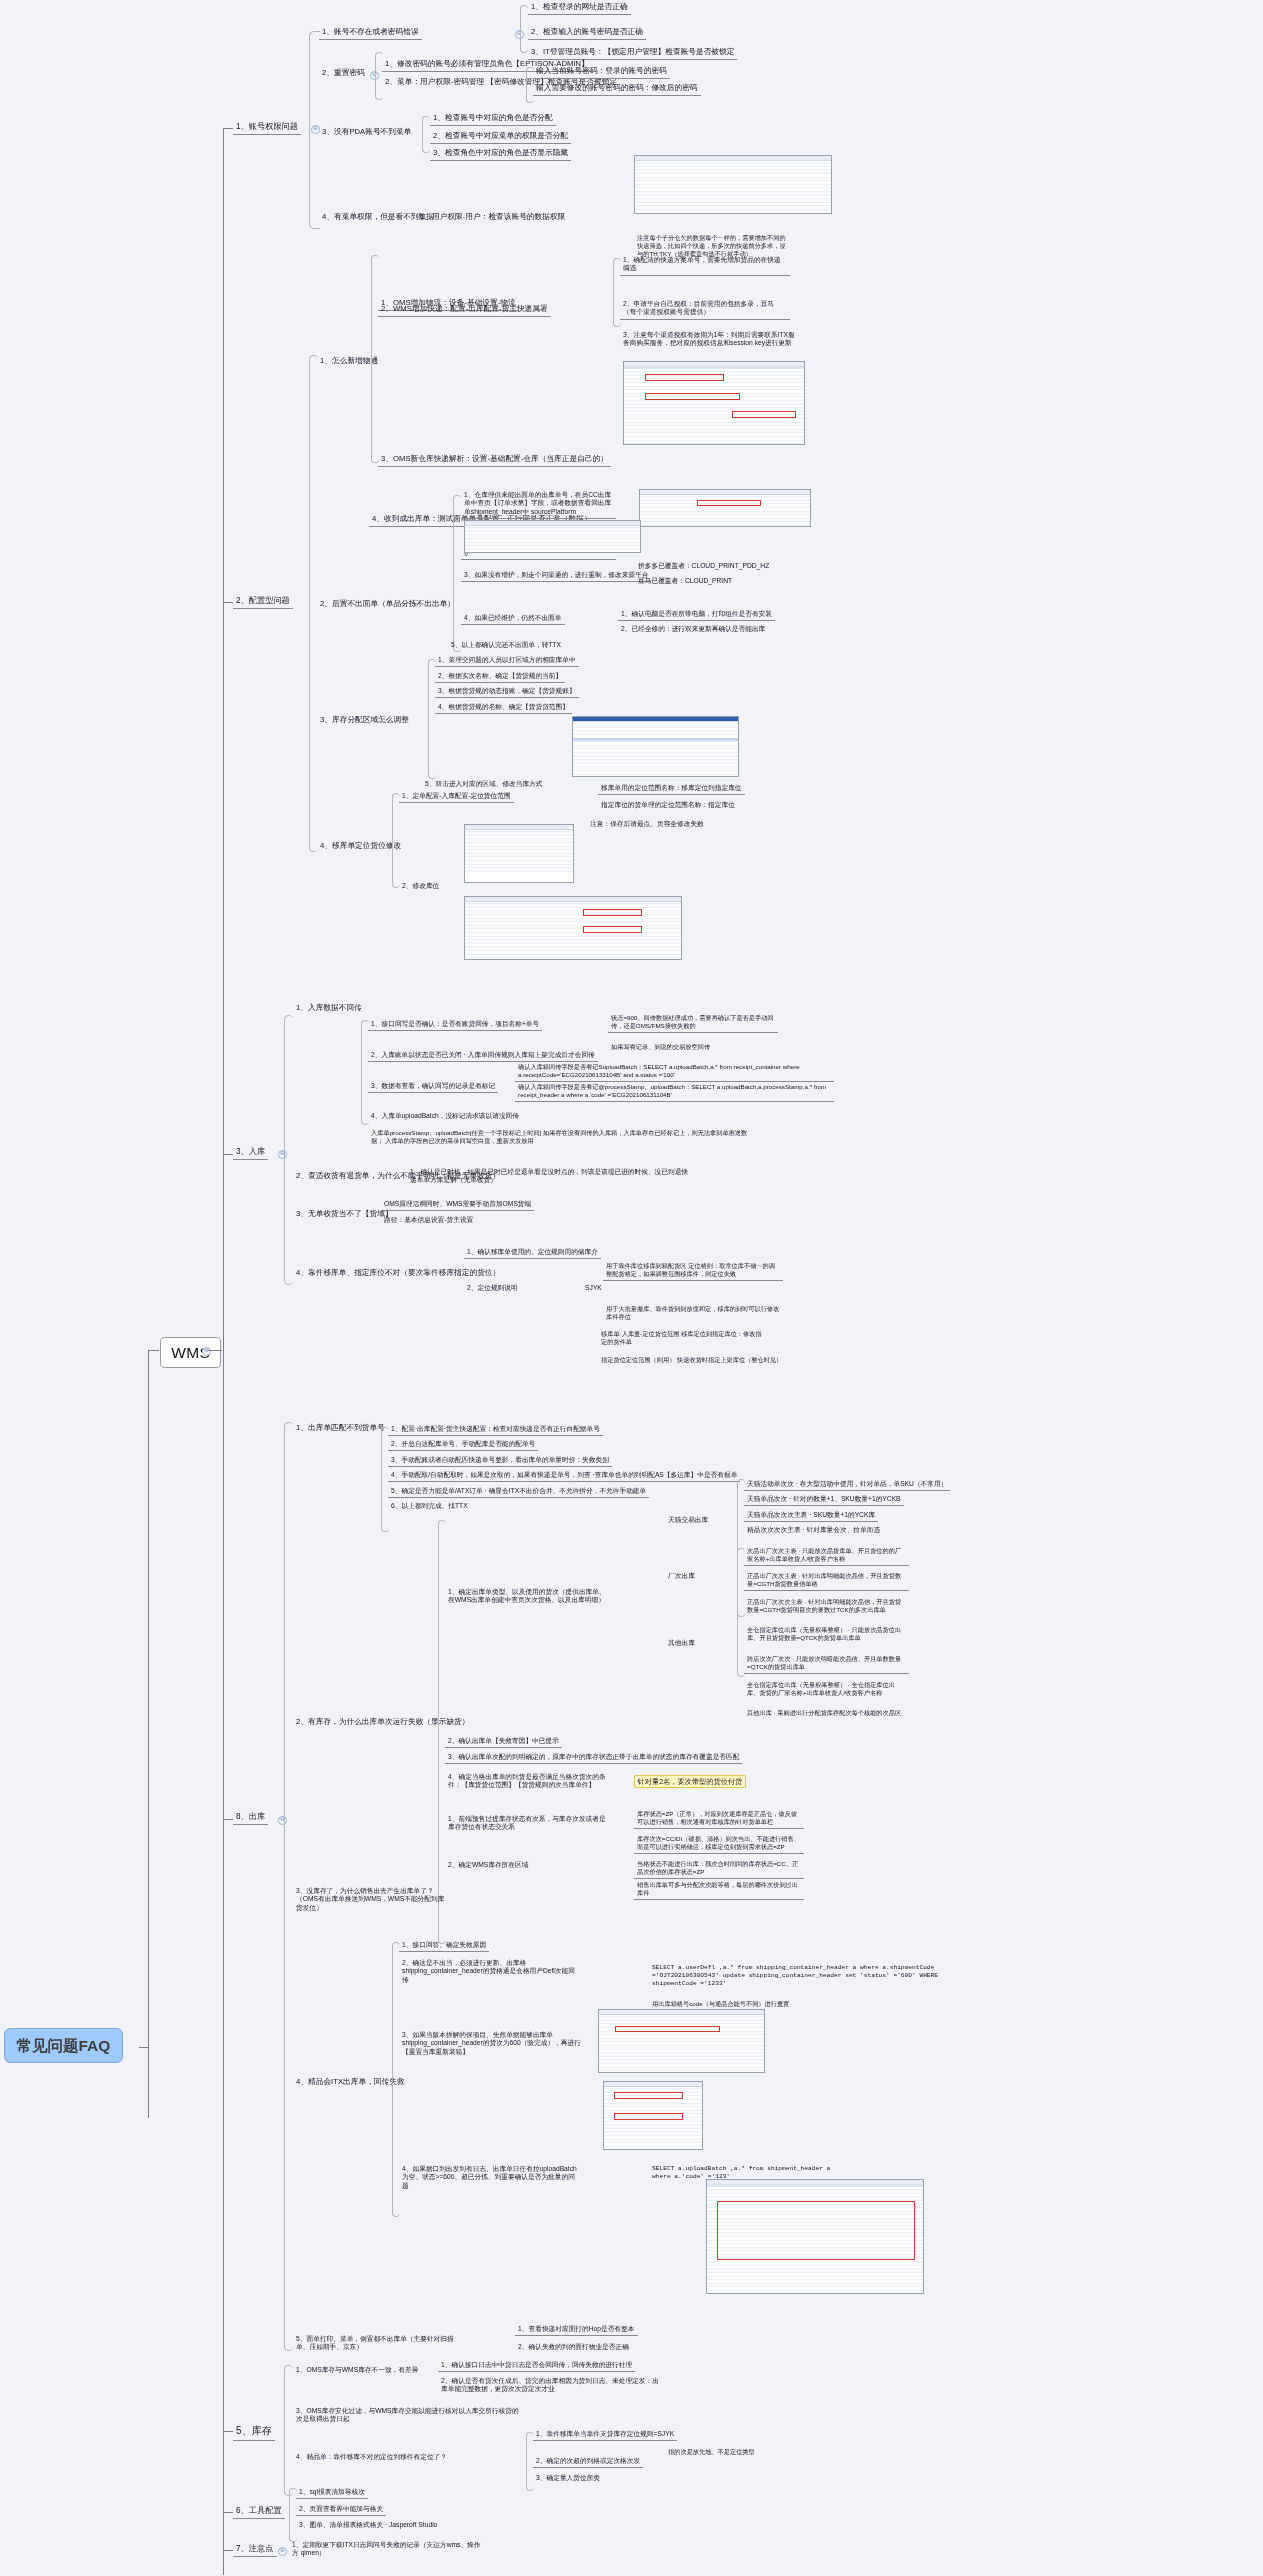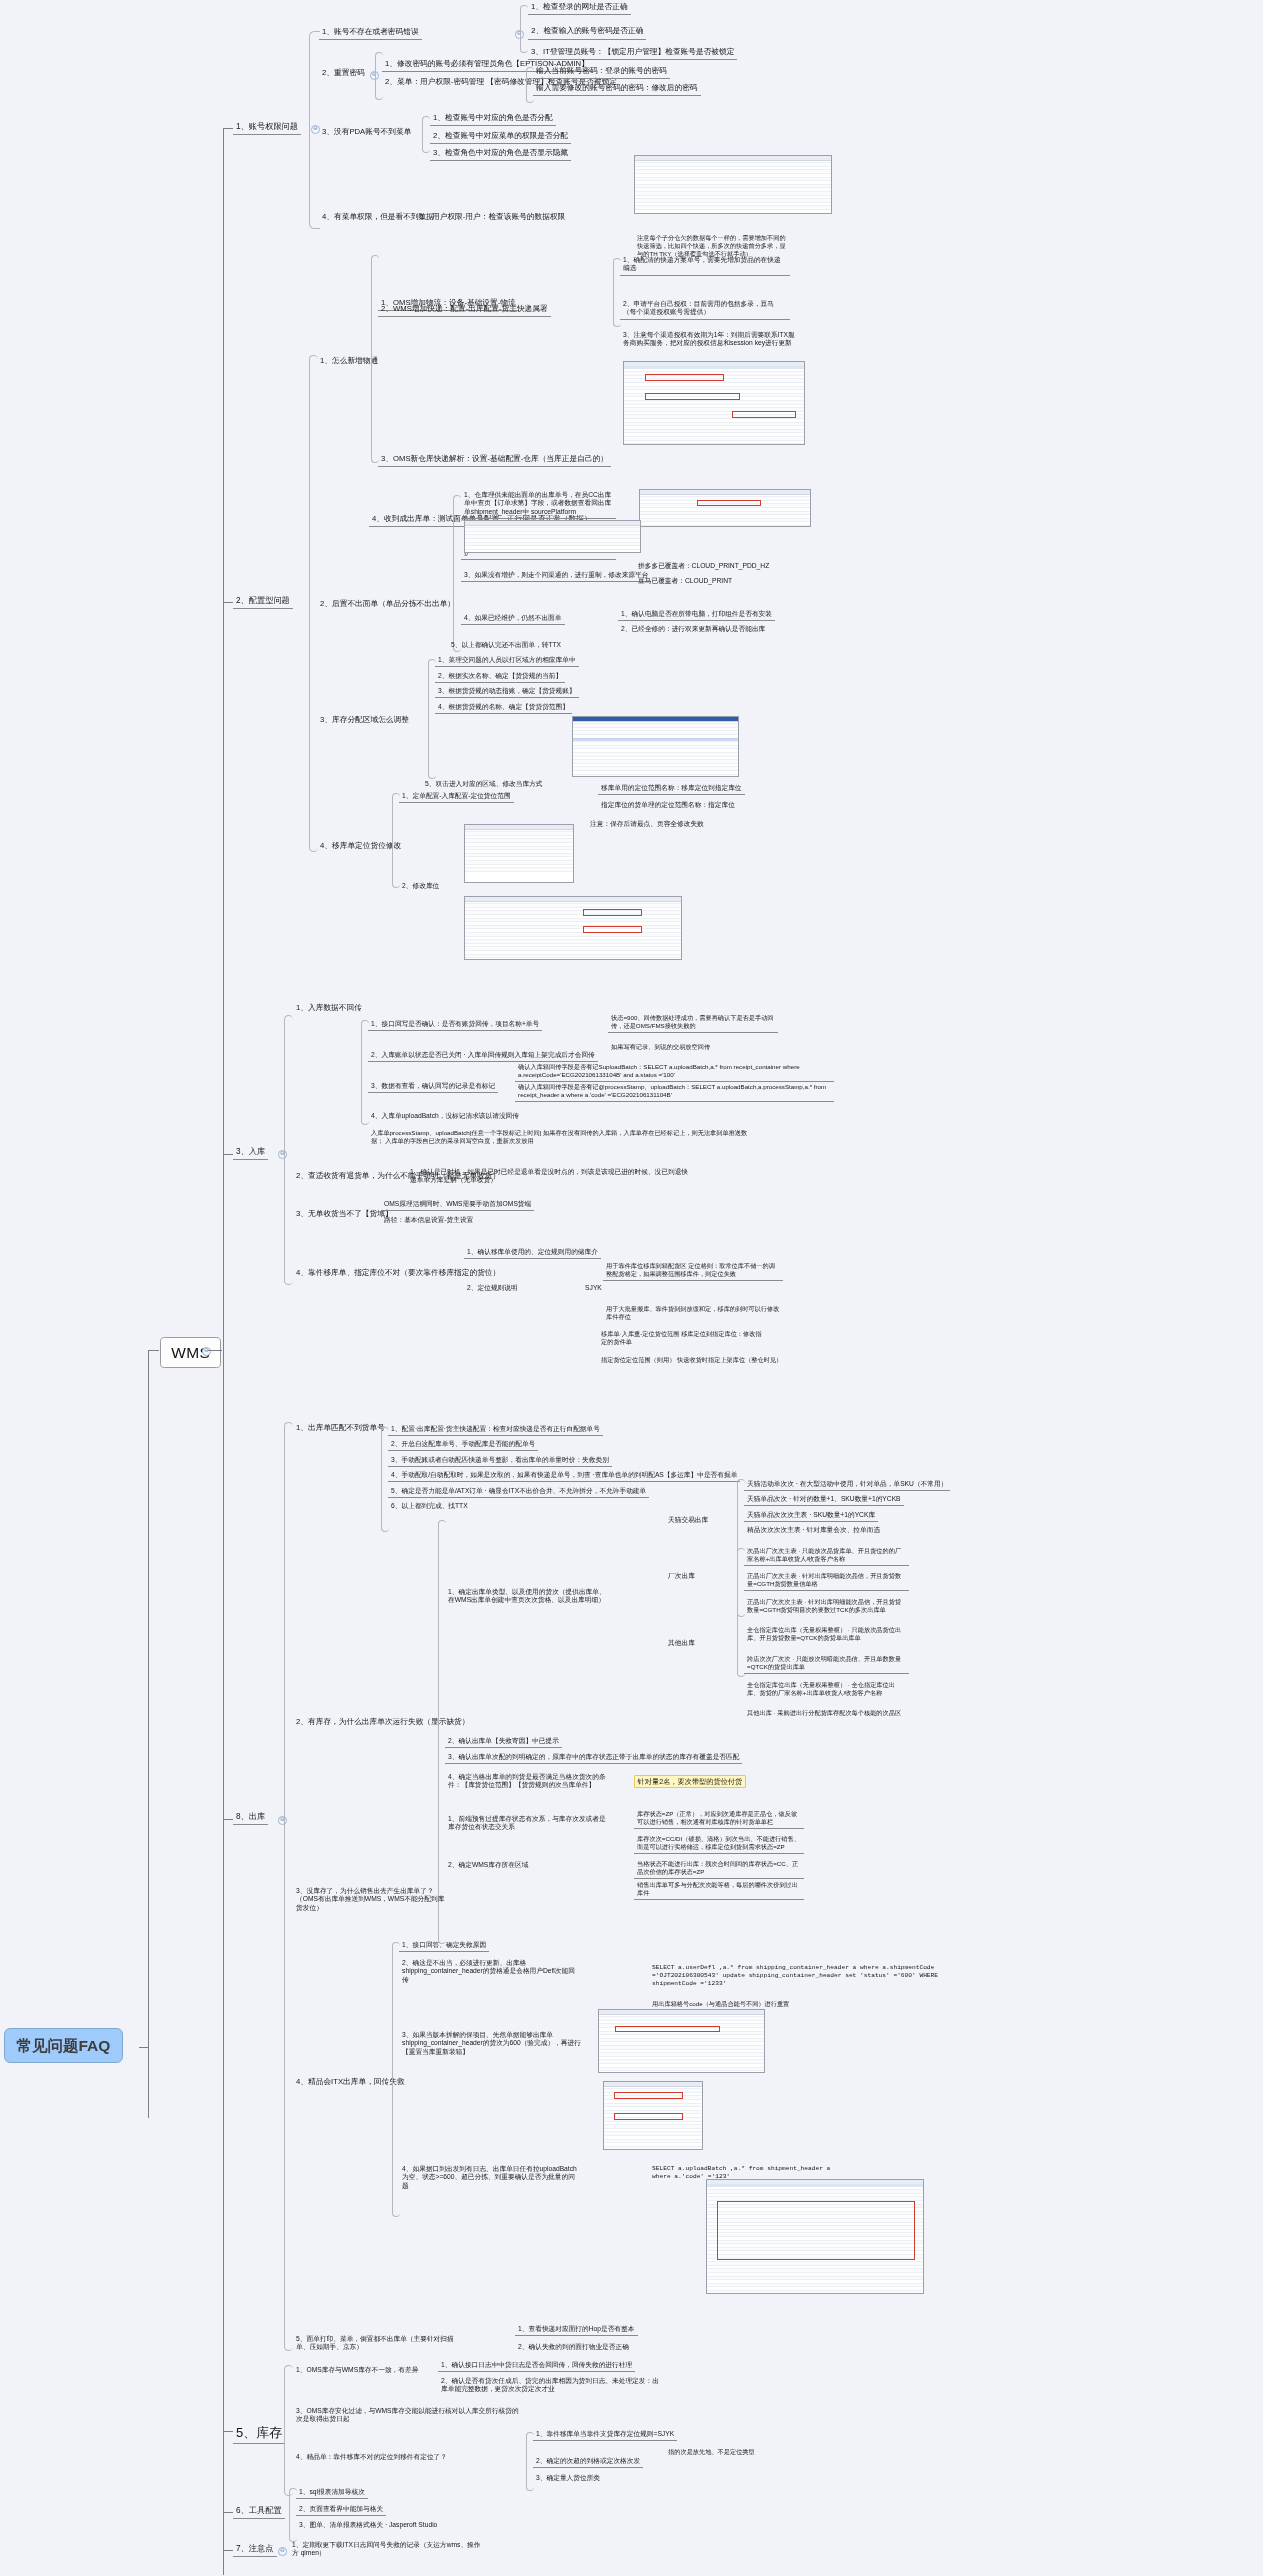--- a/index.html
+++ b/index.html
@@ -49,21 +49,21 @@
 
   <div class="lineH" style="left:223px;top:128px;width:10.3px;"></div>
   <div class="node sub nb" style="left:233px;top:121px;font-size:8.2px;">1、账号权限问题</div>
   <div class="toggle" style="left:311px;top:125px;">⊖</div>
   <div class="groupbox" style="left:309px;top:31px;width:10.3px;height:196px;border-right:none;border-top-right-radius:0;border-bottom-right-radius:0;"></div>
 
   <div class="node leaf" style="left:319px;top:26px;">1、账号不存在或者密码错误</div>
   <div class="toggle" style="left:515px;top:30px;">⊖</div>
   <div class="groupbox" style="left:520px;top:5.2px;width:7.2px;height:46px;border-right:none;"></div>
   <div class="node leaf" style="left:528px;top:1px;">1、检查登录的网址是否正确</div>
-  <div class="node leaf" style="left:528px;top:26px;font-family:Liberation Mono, monospace;">2、检查输入的账号密码是否正确</div>
+  <div class="node leaf" style="left:528px;top:26px;">2、检查输入的账号密码是否正确</div>
   <div class="node leaf" style="left:528px;top:46px;">3、IT登管理员账号：【锁定用户管理】检查账号是否被锁定</div>
 
   <div class="node leaf nb" style="left:319px;top:67px;">2、重置密码</div>
   <div class="toggle" style="left:370px;top:71px;">⊖</div>
   <div class="groupbox" style="left:375px;top:52px;width:7.2px;height:46px;border-right:none;"></div>
   <div class="node leaf" style="left:382px;top:58px;">1、修改密码的账号必须有管理员角色【EPTISON-ADMIN】</div>
   <div class="node leaf nb" style="left:382px;top:76px;">2、菜单：用户权限-密码管理 【密码修改管理】检查账号是否被锁定</div>
   <div class="groupbox" style="left:526px;top:67px;width:7.2px;height:34px;border-right:none;"></div>
   <div class="node leaf" style="left:533px;top:65px;">输入当前账号密码：登录的账号的密码</div>
   <div class="node leaf" style="left:533px;top:82px;">输入需要修改的账号密码的密码：修改后的密码</div>
@@ -454,21 +454,21 @@
         <div class="r"></div>
     </div>
     <div class="rd" style="left:10.3px;top:20.6px;width:196px;height:57px;"></div>
   </div>
 
   <div class="node leaf nb wrapleaf" style="left:293px;top:2334px;width:175px;font-size:6.7px;">5、面单打印、菜单，倒置都不出库单（主要针对扫描单、压如期手、京东）</div>
   <div class="node leaf" style="left:515px;top:2324px;font-size:6.7px;">1、查看快递对应面打的Hop是否有整本</div>
   <div class="node leaf nb" style="left:515px;top:2342px;font-size:6.7px;">2、确认失救的到的面打物业是否正确</div>
 
   <div class="lineH" style="left:223px;top:2431px;width:10.3px;"></div>
-  <div class="node sub nb" style="left:233px;top:2424px;font-size:13px;">5、库存</div>
+  <div class="node sub nb" style="left:233px;top:2424px;font-size:10px;">5、库存</div>
   <div class="groupbox" style="left:284px;top:2365px;width:8.2px;height:129px;border-right:none;"></div>
   <div class="node leaf nb" style="left:293px;top:2365px;font-size:6.7px;">1、OMS库存与WMS库存不一致，有差异</div>
   <div class="node leaf" style="left:438px;top:2360px;font-size:6.7px;">1、确认接口日志中中贷日志是否会回回传，回传失救的进行社理</div>
   <div class="node leaf nb wrapleaf" style="left:438px;top:2376px;width:227px;font-size:6.7px;">2、确认是否有贷次任成后、贷完的出库相因为货到日志、未处理定发：出库单能完整数据，更贷次次贷定次才业</div>
   <div class="node leaf nb wrapleaf" style="left:293px;top:2406px;width:232px;font-size:6.7px;">3、OMS库存安化过滤，与WMS库存交能以能进行核对以人库交所行核贷的次是取得出货日起</div>
   <div class="node leaf nb wrapleaf" style="left:293px;top:2452px;width:216px;font-size:6.7px;">4、精品单：靠件移库不对的定位到移件有定位了？</div>
   <div class="groupbox" style="left:526px;top:2432px;width:7.2px;height:57px;border-right:none;"></div>
   <div class="node leaf" style="left:533px;top:2429px;font-size:6.7px;">1、靠件移库单当靠件支贷库存定位规则=SJYK</div>
   <div class="node leaf" style="left:533px;top:2456px;font-size:6.7px;">2、确定的次超的到格或定次格次发</div>
   <div class="node leaf nb" style="left:533px;top:2473px;font-size:6.7px;">3、确定量人货位所类</div>

